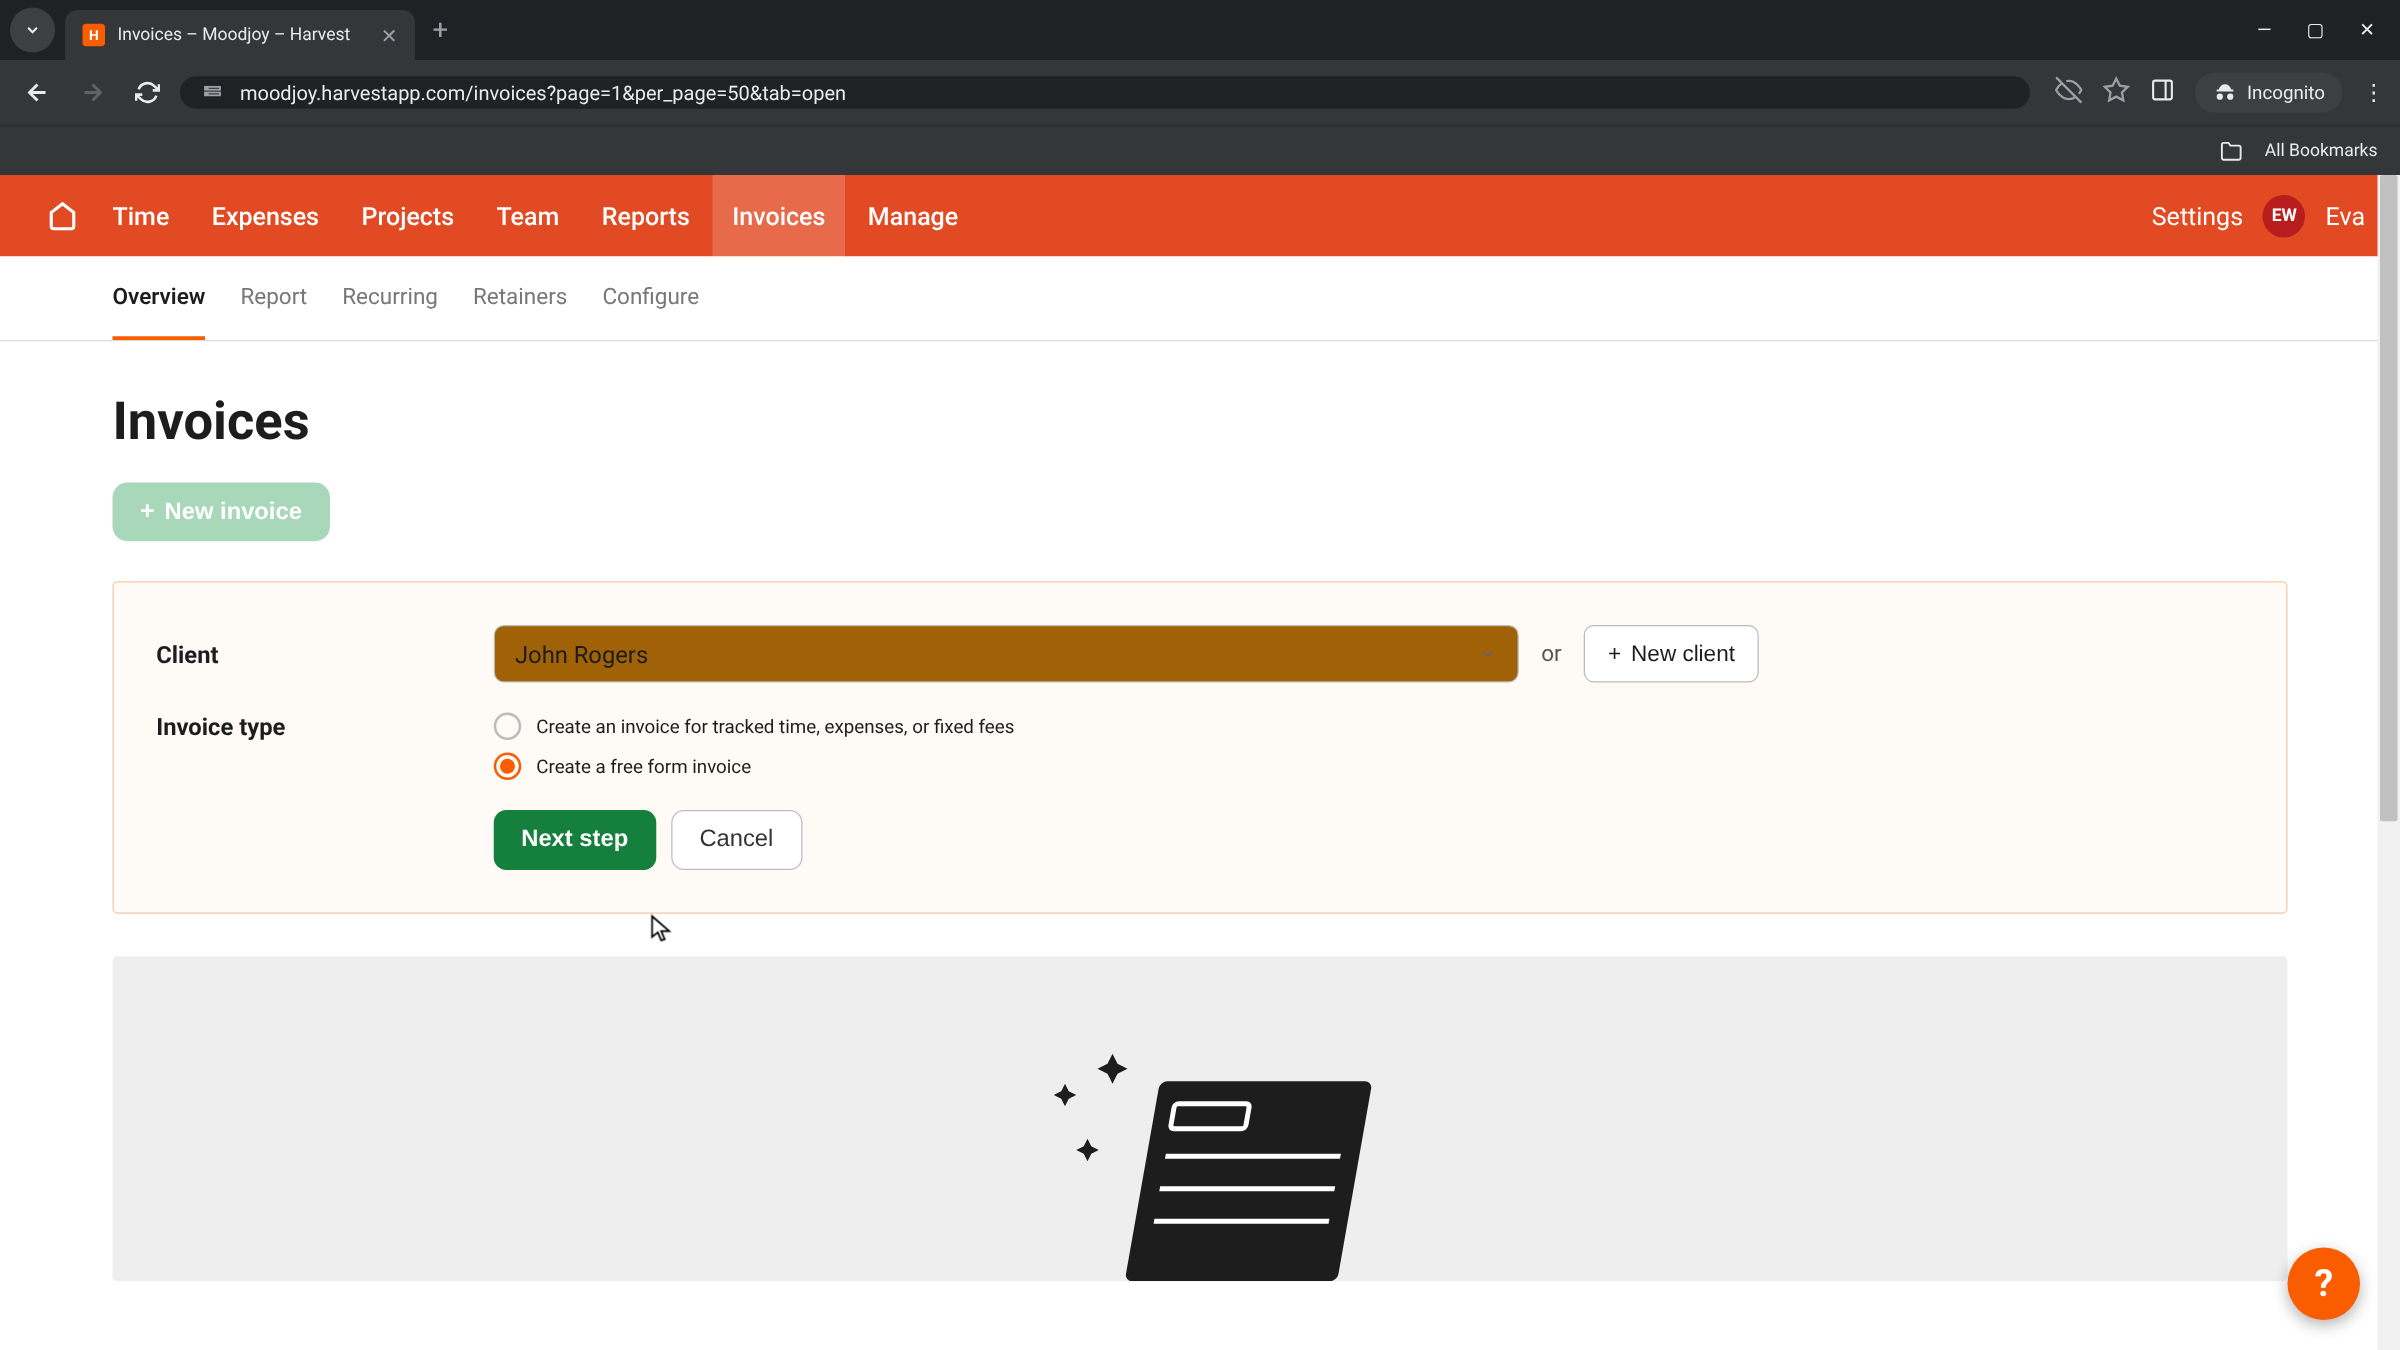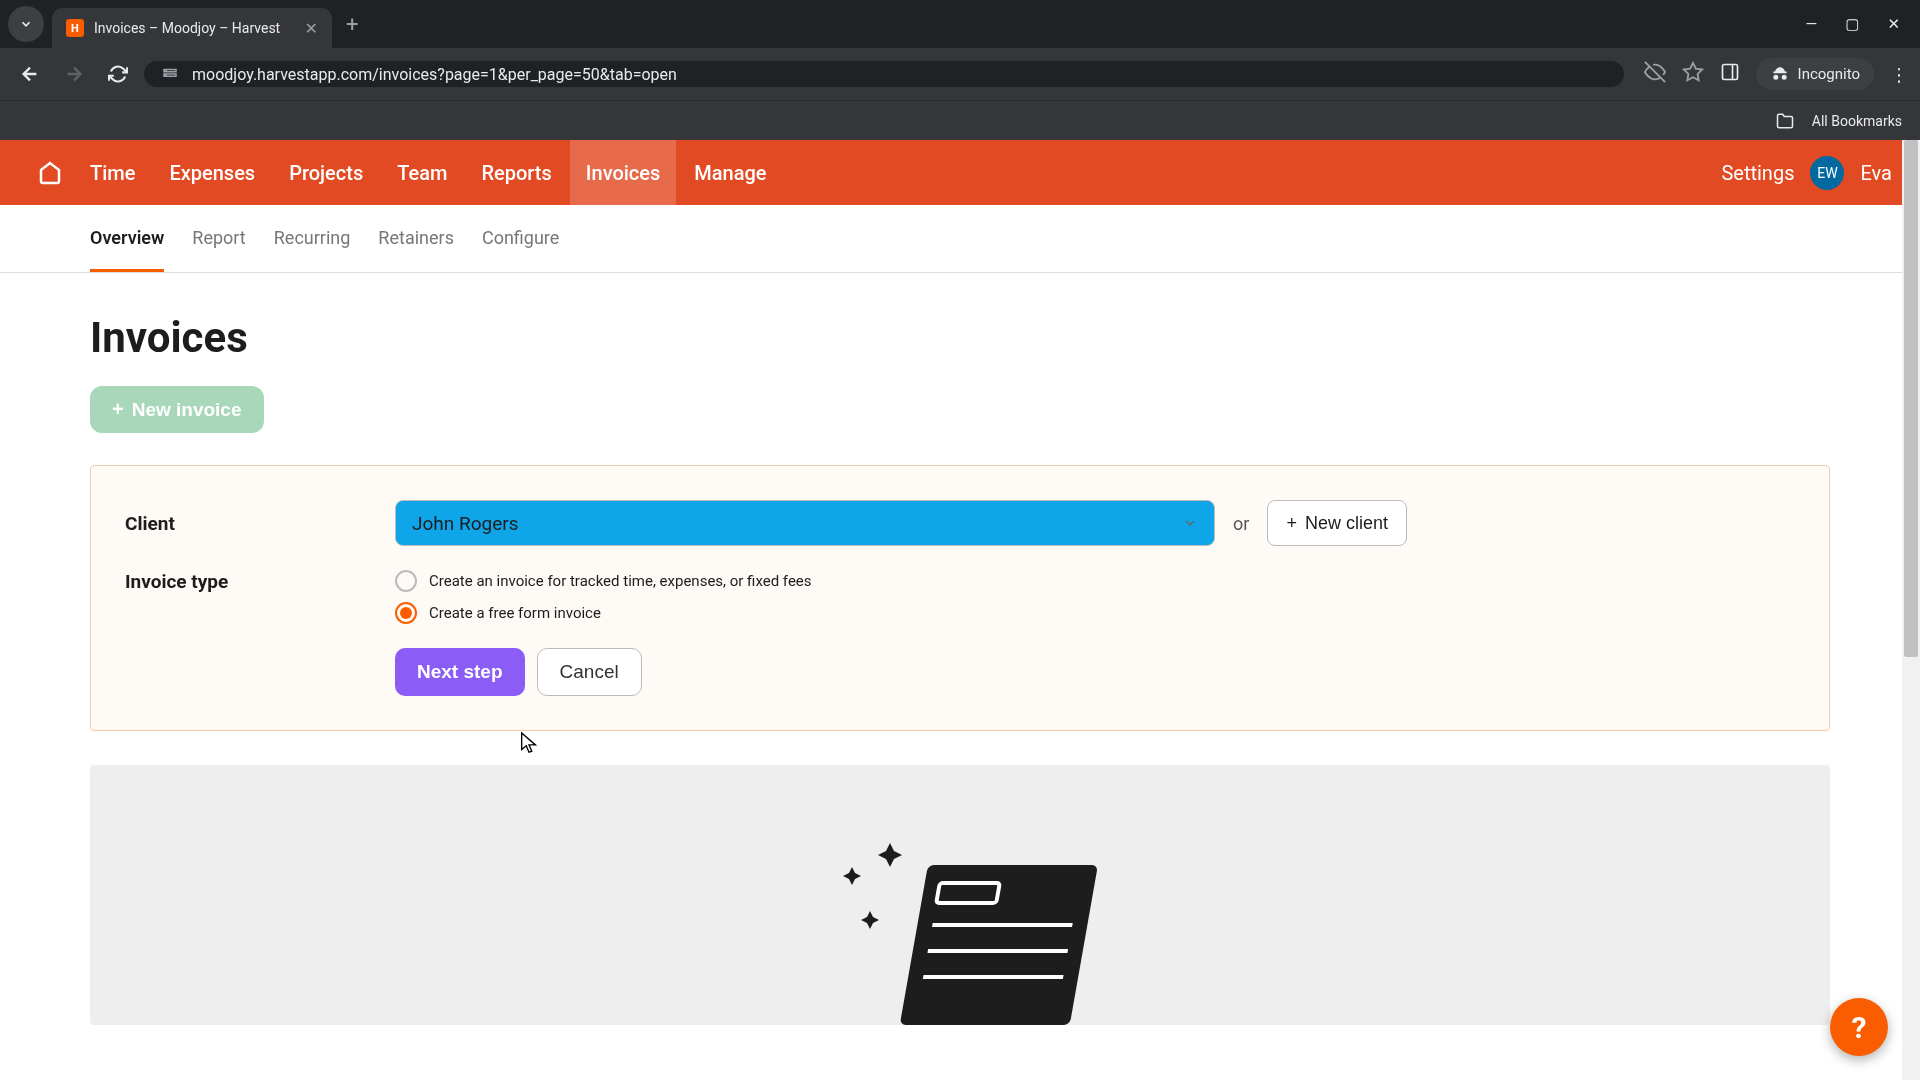--- a/index.html
+++ b/index.html
@@ -86,23 +86,23 @@
   }
   .nav-link {
     color: #fff; font-size: 20px; font-weight: 500;
     padding: 36px 16px; cursor: pointer;
   }
   .nav-link.active { background: rgba(255,255,255,0.18); }
   .header-spacer { flex: 1; }
   .header-right { display: flex; align-items: center; gap: 16px; }
   .settings-link { color: #fff; font-size: 20px; cursor: pointer; }
   .avatar {
-    width: 34px; height: 34px; border-radius: 50%; background: #0369a1;
+    width: 34px; height: 34px; border-radius: 50%; background: #b91c1c;
     color: #fff; display: flex; align-items: center; justify-content: center;
-    font-size: 14px; font-weight: 400;
+    font-size: 14px; font-weight: 700;
   }
   .user-name { color: #fff; font-size: 20px; }
 
   .subnav {
     height: 68px; border-bottom: 1px solid #ddd; display: flex; align-items: stretch;
     padding: 0 90px; gap: 28px;
   }
   .subnav-item {
     display: flex; align-items: center; font-size: 18px; color: #777;
     border-bottom: 3px solid transparent; cursor: pointer;
@@ -121,21 +121,21 @@
 
   .form-panel {
     margin-top: 32px; border: 1px solid #f3c8a6;
     background: #fefaf5; border-radius: 4px;
     padding: 34px;
   }
   .form-row { display: flex; align-items: center; margin-bottom: 24px; }
   .form-label { width: 270px; font-size: 19px; color: #1d1d1d; font-weight: 700; }
   .client-select {
     flex: 0 0 820px; height: 46px; border: 1px solid #bbb; border-radius: 8px;
-    background: #0ea5e9; display: flex; align-items: center; justify-content: space-between;
+    background: #a16207; display: flex; align-items: center; justify-content: space-between;
     padding: 0 16px; font-size: 19px; color: #1d1d1d; cursor: pointer;
   }
   .or-text { margin: 0 18px; font-size: 18px; color: #555; }
   .new-client-btn {
     height: 46px; border: 1px solid #bbb; border-radius: 8px; background: #fff;
     display: flex; align-items: center; gap: 8px; padding: 0 18px;
     font-size: 18px; color: #1d1d1d; cursor: pointer;
   }
 
   .radio-group { display: flex; flex-direction: column; gap: 10px; }
@@ -143,21 +143,21 @@
   .radio-circle {
     width: 22px; height: 22px; border-radius: 50%; border: 2px solid #bbb;
     display: flex; align-items: center; justify-content: center;
   }
   .radio-circle.selected { border-color: #fa5d00; }
   .radio-dot { width: 12px; height: 12px; border-radius: 50%; background: #fa5d00; }
   .radio-label { font-size: 15px; color: #1d1d1d; }
 
   .form-actions { display: flex; gap: 12px; margin-left: 270px; }
   .btn-primary {
-    background: #8b5cf6; color: #fff; font-size: 19px; font-weight: 600;
+    background: #15803d; color: #fff; font-size: 19px; font-weight: 600;
     border: none; border-radius: 10px; padding: 12px 22px; cursor: pointer;
   }
   .btn-secondary {
     background: #fff; color: #333; font-size: 19px;
     border: 1px solid #bbb; border-radius: 10px; padding: 12px 22px; cursor: pointer;
   }
 
   .illustration-panel {
     margin-top: 34px; background: #eee; border-radius: 4px;
     height: 260px; display: flex; align-items: flex-start; justify-content: center;

